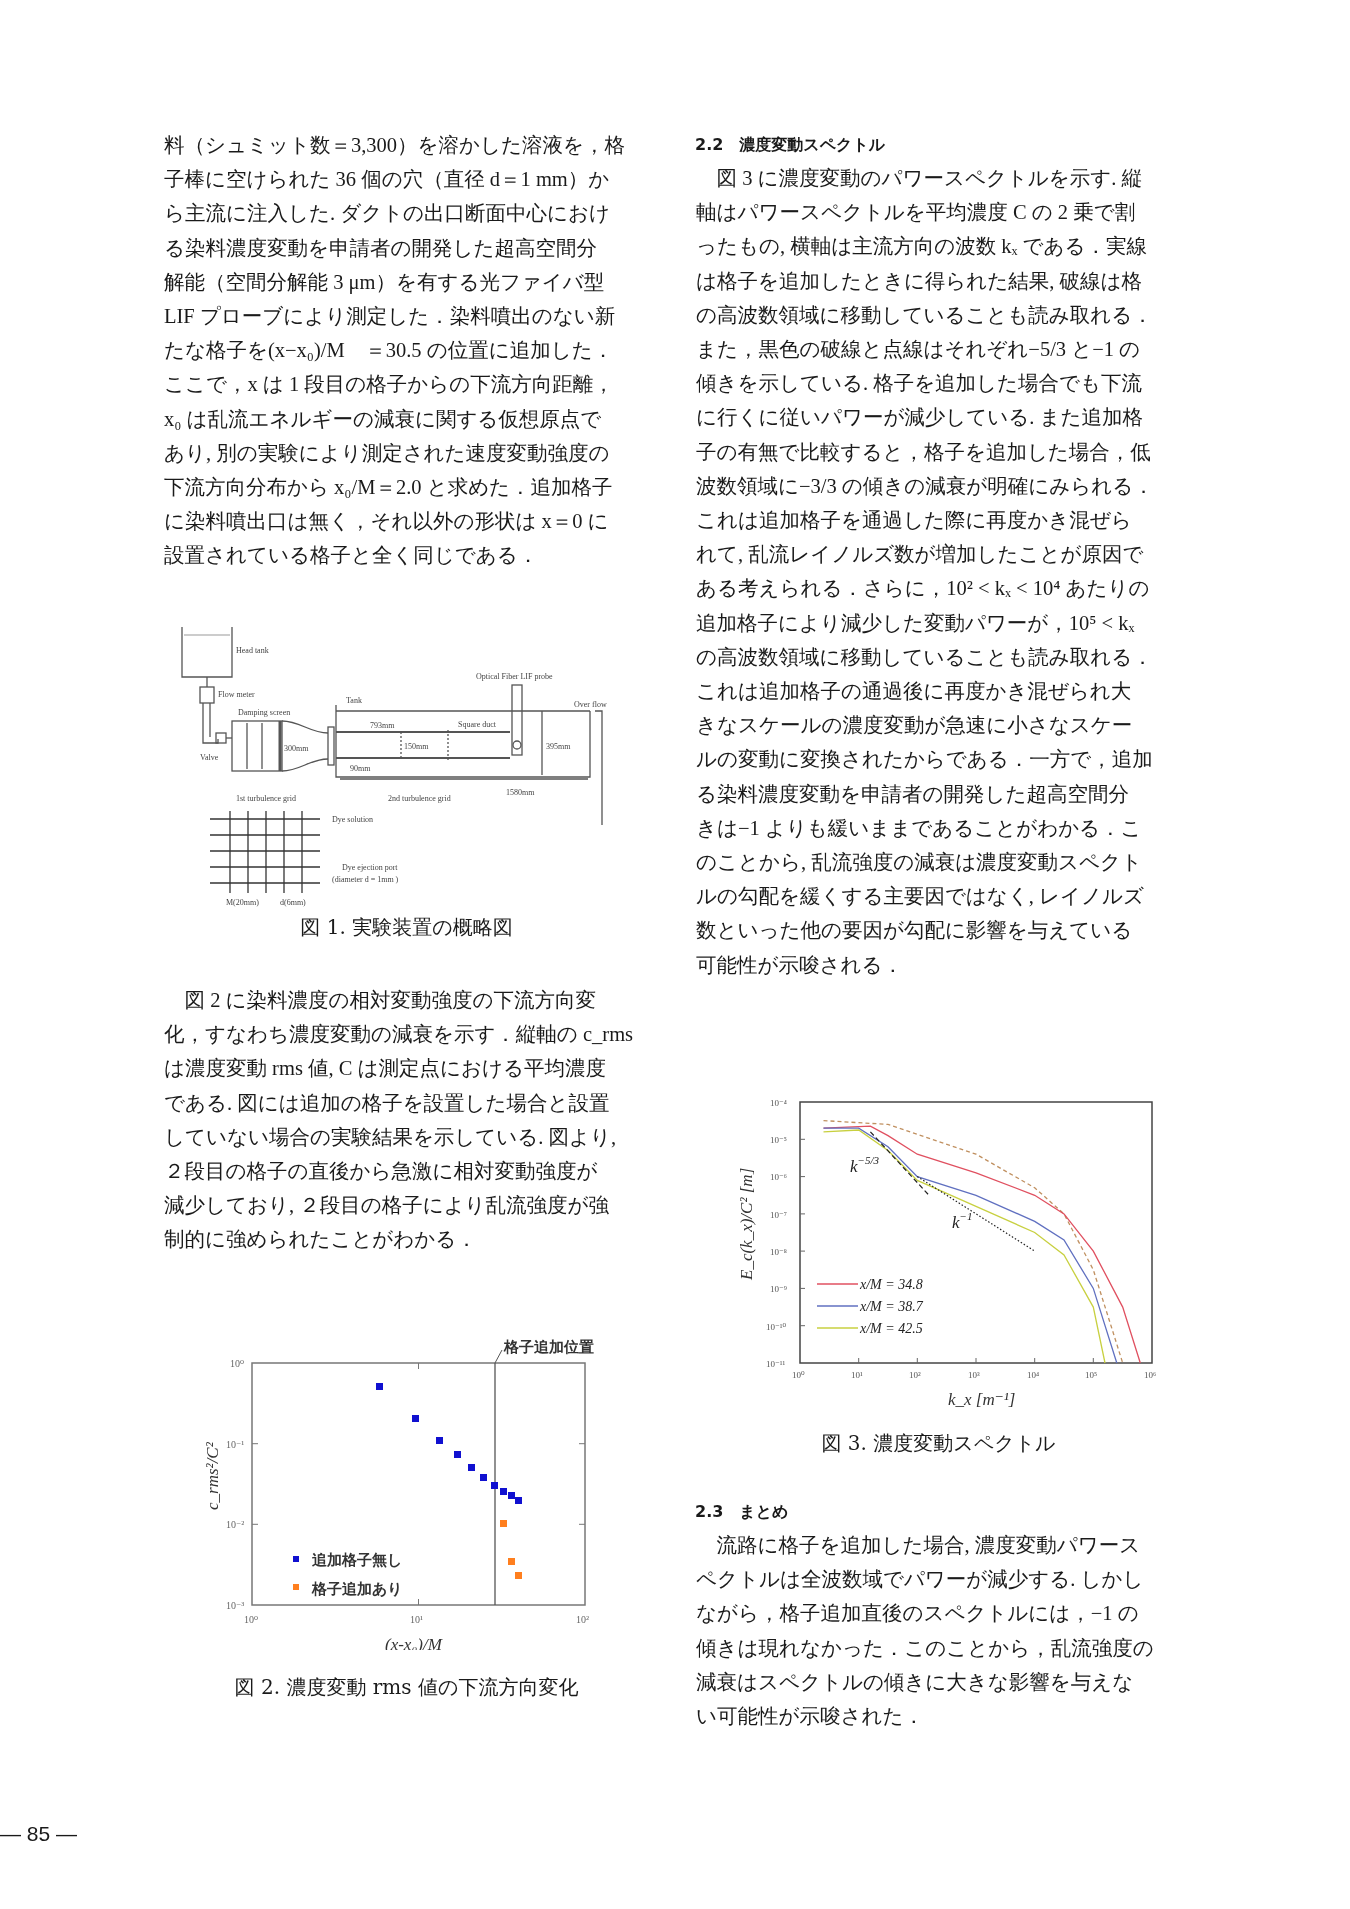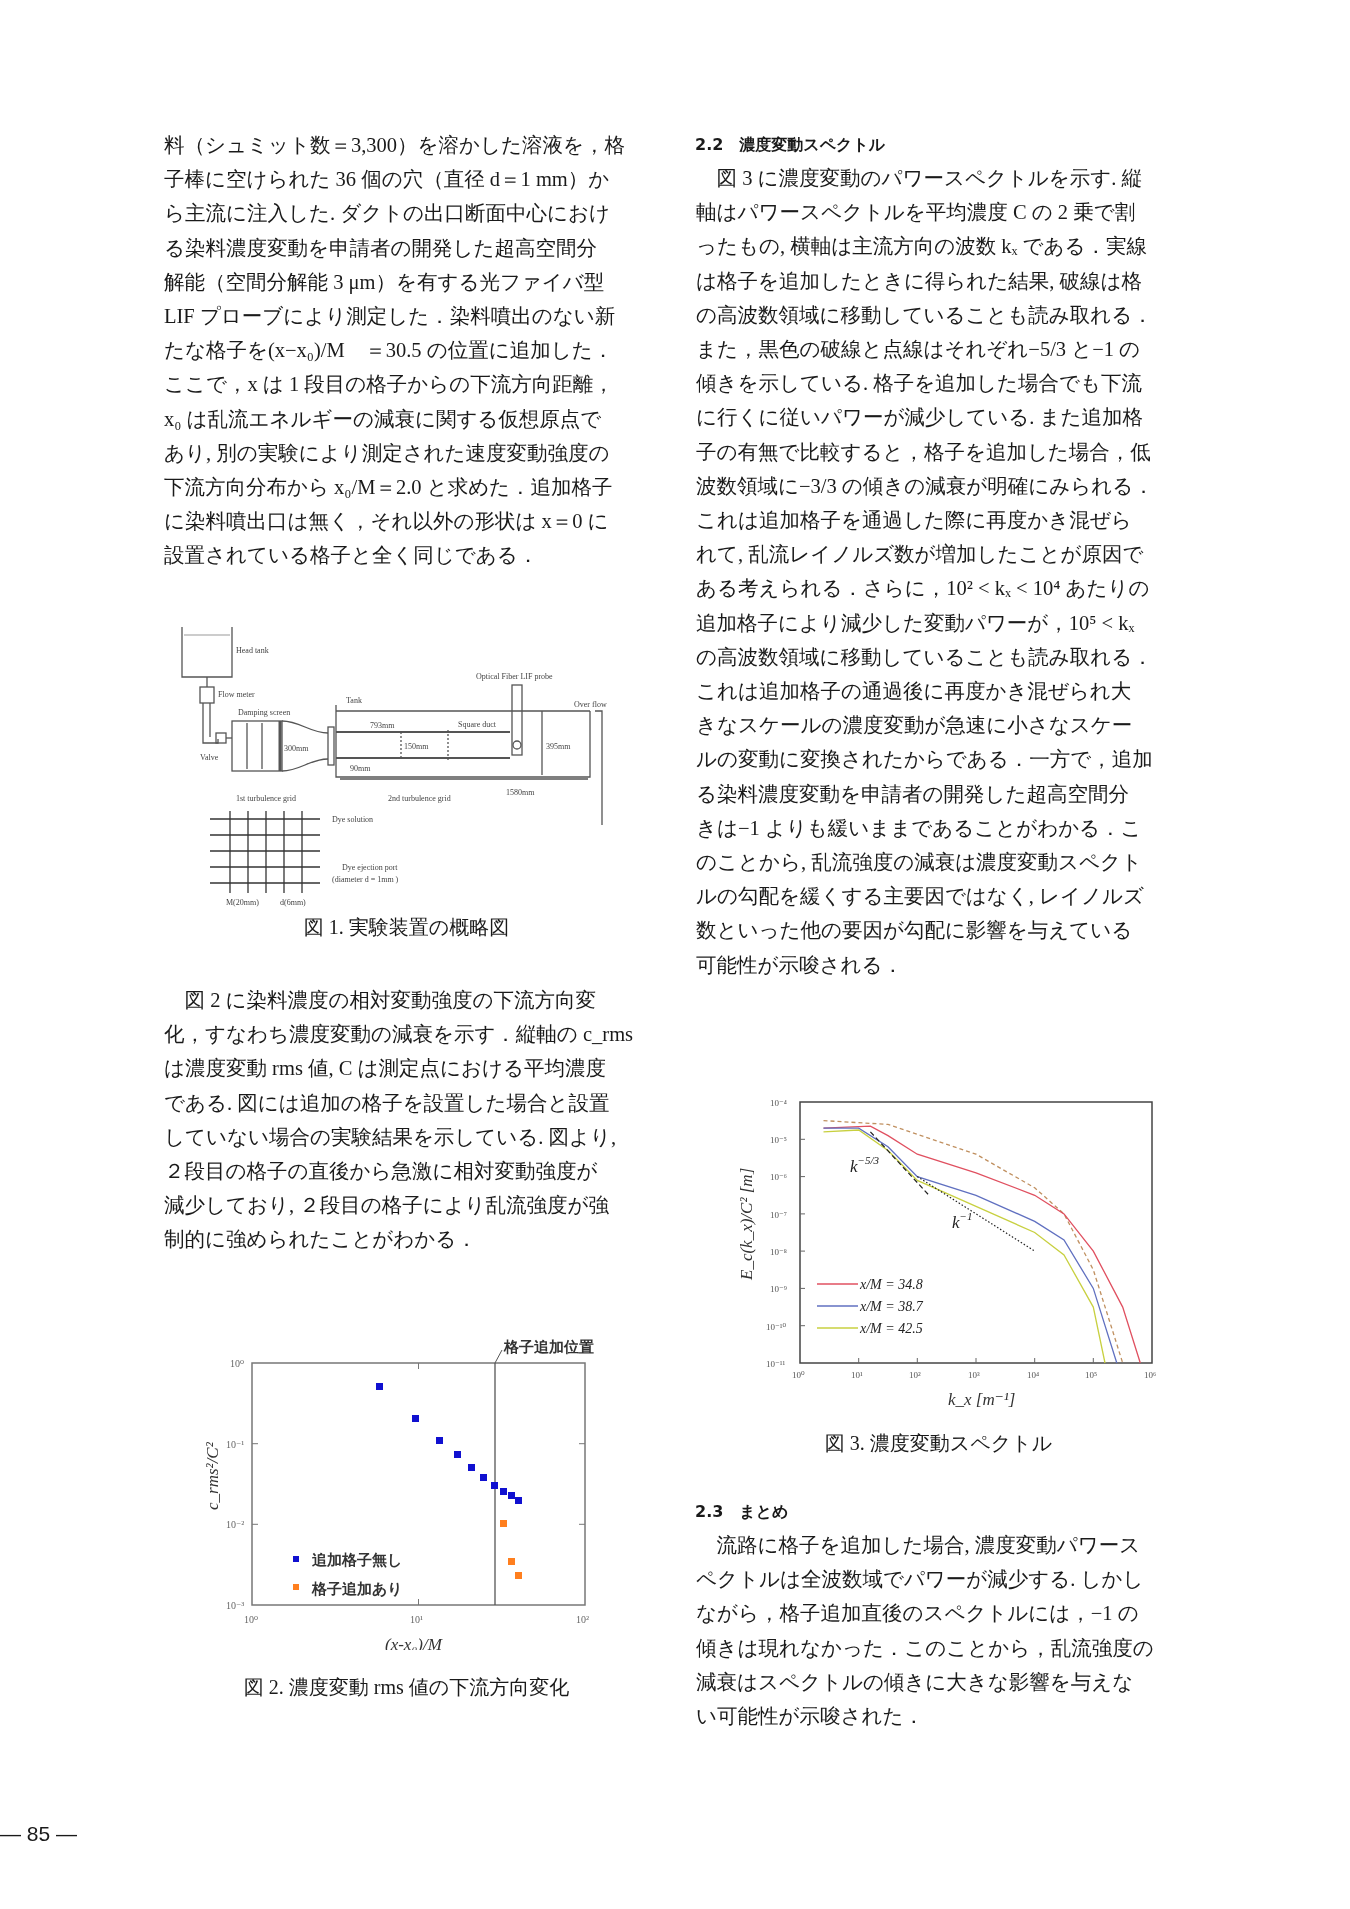--- a/index.html
+++ b/index.html
@@ -4,21 +4,21 @@
 <style>
   html, body { margin:0; padding:0; background:#fff; }
   body { width:1350px; height:1909px; position:relative; overflow:hidden;
          font-family:"DejaVu Serif","Liberation Serif",serif; color:#1a1a1a; }
   .col { position:absolute; font-size:20.5px; line-height:33.2px; }
   .col p { margin:1px; text-align:justify;font-family:Liberation Serif, serif; }
   .left { left:163px; top:128px; width:487px; }
   .right { left:695px; top:128px; width:487px; }
   .heading { font-family:"DejaVu Sans","Liberation Sans",sans-serif; font-weight:bold; font-size:16px; line-height:33px; }
   .indent { text-indent:1em; }
-  .caption { position:absolute; text-align:center; font-size:20px;font-family:Liberation Serif, serif; }
+  .caption { position:absolute; text-align:center; font-size:20px; }
   .fig { position:absolute; }
   .pagenum { position:absolute; left:0; width:1350px; top:1822px; 
              font-family:"Liberation Sans","DejaVu Sans",sans-serif; font-size:21px; }
   svg text { font-family:"Liberation Serif","DejaVu Serif",serif; }
   .sans { font-family:"DejaVu Sans","Liberation Sans",sans-serif; }
 </style>
 </head>
 <body>
 
 <div class="col left">

